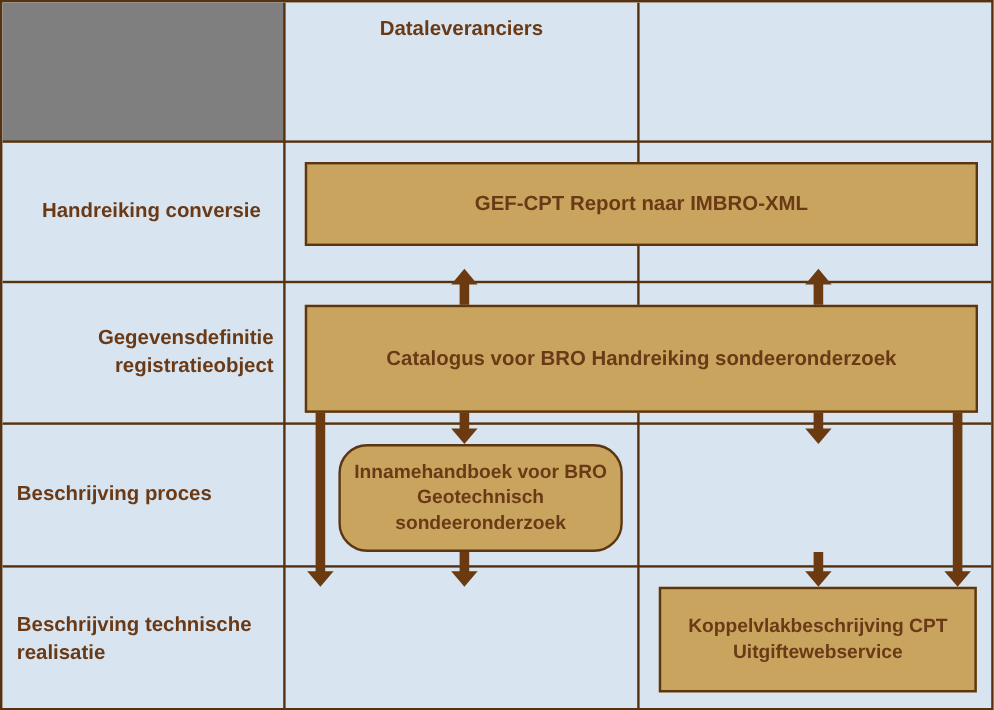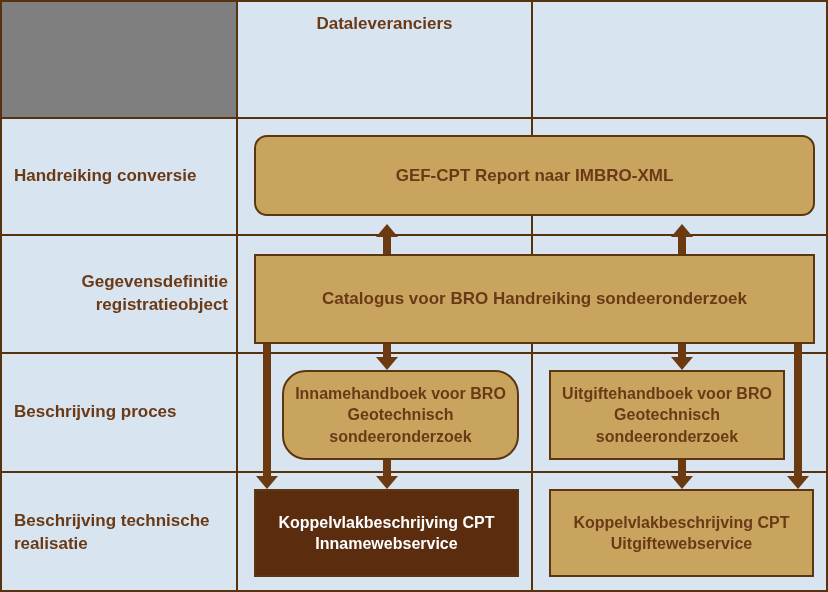--- a/index.html
+++ b/index.html
@@ -44,36 +44,36 @@
   }
   .ch-left{left:236px;width:293px;}
   .ch-right{left:531px;width:295px;}
   
   .rowlabel{
     position:absolute;left:12px;width:214px;z-index:2;
     display:flex;align-items:center;
     font-weight:bold;font-size:17px;line-height:1.35;
     color:var(--text-brown);
   }
-  .r1{top:117px;height:115px;}
+  .r1{top:117px;height:115px;margin-left:21px;}
   .r2{top:234px;height:116px;text-align:right;}
   .r3{top:352px;height:117px;}
   .r4{top:471px;height:119px;}
   
   .box{
     position:absolute;z-index:2;box-sizing:border-box;
     background:var(--box-fill-tan);
     border:2px solid var(--box-border);
     display:flex;align-items:center;justify-content:center;text-align:center;
     font-weight:bold;color:var(--text-brown);
     padding:4px 10px;
   }
   .box.big{font-size:17px;}
   .box.small{font-size:16px;line-height:1.32;}
-  .gef{left:252px;top:133px;width:561px;height:81px;border-radius:13px;}
+  .gef{left:252px;top:133px;width:561px;height:70px;}
   .catalogus{left:252px;top:252px;width:561px;height:90px;}
   .inname-hb{left:280px;top:368px;width:237px;height:90px;border-radius:24px;}
   .uitgifte-hb{left:547px;top:368px;width:236px;height:90px;}
   .koppel-in{left:252px;top:487px;width:265px;height:88px;
     background:var(--box-fill-dark);color:var(--text-white);}
   .koppel-uit{left:547px;top:487px;width:265px;height:88px;}
   
   .arrow{position:absolute;width:22px;z-index:3;}
   .arrow .shaft{position:absolute;left:7px;width:8px;background:var(--arrow);}
   .arrow .head{position:absolute;left:0;width:0;height:0;
@@ -99,22 +99,20 @@
   <div class="colheader ch-left">Dataleveranciers</div>
 
   <div class="rowlabel r1">Handreiking conversie</div>
   <div class="rowlabel r2">Gegevensdefinitie registratieobject</div>
   <div class="rowlabel r3">Beschrijving proces</div>
   <div class="rowlabel r4">Beschrijving technische realisatie</div>
 
   <div class="box big gef">GEF-CPT Report naar IMBRO-XML</div>
   <div class="box big catalogus">Catalogus voor BRO Handreiking sondeeronderzoek</div>
   <div class="box small inname-hb">Innamehandboek voor BRO Geotechnisch sondeeronderzoek</div>
-  <div class="box small uitgifte-hb">Uitgiftehandboek voor BRO Geotechnisch sondeeronderzoek</div>
-  <div class="box small koppel-in">Koppelvlakbeschrijving CPT Innamewebservice</div>
   <div class="box small koppel-uit">Koppelvlakbeschrijving CPT Uitgiftewebservice</div>
 
   <div class="arrow up" style="left:374px;top:222px;height:30px;">
     <span class="shaft"></span>
     <span class="head"></span>
   </div>
   <div class="arrow up" style="left:669px;top:222px;height:30px;">
     <span class="shaft"></span>
     <span class="head"></span>
   </div>

